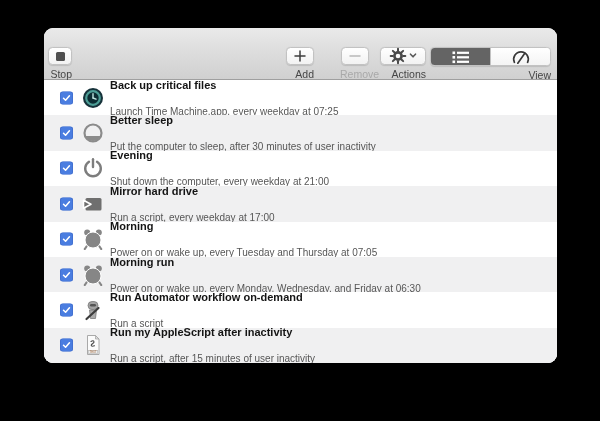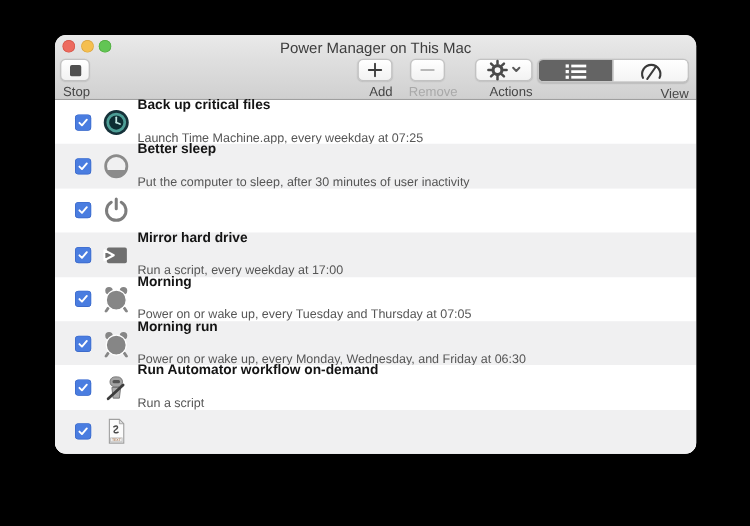--- a/index.html
+++ b/index.html
@@ -43,21 +43,21 @@
     height:18px;border:1px solid #c2c2c2;border-radius:4.5px;
     background:linear-gradient(#ffffff,#f2f2f2);
     box-shadow:0 .5px 1px rgba(0,0,0,.12);
     display:flex;align-items:center;justify-content:center;
     margin:0 auto;
   }
   .tb-label{font-size:10.5px;color:#464646;margin-top:3px;white-space:nowrap;text-align:right;}
   .tb-label.disabled{color:#a9a9a9;}
   .grp-stop{left:4px;width:24px;}
   .grp-add{left:242px;width:28px;}
-  .grp-remove{left:283px;width:29px;}
+  .grp-remove{left:296px;width:29px;}
   .grp-actions{left:336px;width:46px;}
   .grp-view{left:386px;width:121px;}
   .stop-square{width:9px;height:9px;background:#4f4f4f;border-radius:1.5px;}
   
   .segmented{
     display:flex;height:19px;width:121px;border:1px solid #c2c2c2;
     border-radius:4.5px;overflow:hidden;background:#fff;
     box-shadow:0 .5px 1px rgba(0,0,0,.12);
   }
   .segment{flex:1;display:flex;align-items:center;justify-content:center;}
@@ -81,28 +81,20 @@
   .task-icon svg.show{display:block;}
   .txt{position:absolute;left:66px;top:50%;transform:translateY(-50%);}
   .t{font-size:11px;font-weight:bold;color:#141414;line-height:13px;}
   .d{font-size:10px;color:#565656;line-height:13px;margin-top:13px;}
 </style>
 </head>
 <body>
 
 <div class="window">
   <div class="header">
-    <div class="titlebar">
-      <div class="lights">
-        <div class="light red"></div>
-        <div class="light yellow"></div>
-        <div class="light green"></div>
-      </div>
-      <div class="win-title">Power Manager on This Mac</div>
-    </div>
 
     <div class="toolbar">
 
       <div class="tb-group grp-stop">
         <div class="tb-btn" style="width:24px;">
           <div class="stop-square"></div>
         </div>
         <div class="tb-label">Stop</div>
       </div>
 
@@ -220,20 +212,24 @@
       </svg>
     </div>
     <div class="task-icon">
 
       <svg class="icon-power show" viewBox="0 0 22 22">
         <path d="M7,4.8 A7.8,7.8 0 1 0 15,4.8" fill="none" stroke="#7d7d7d" stroke-width="2.4" stroke-linecap="round"></path>
         <line x1="11" y1="2.2" x2="11" y2="10" stroke="#7d7d7d" stroke-width="2.4" stroke-linecap="round"></line>
       </svg>
 
     </div>
+    <div class="txt">
+      <div class="t">Evening</div>
+      <div class="d">Shut down the computer, every weekday at 21:00</div>
+    </div>
   </div>
       <div class="row alt">
     <div class="cb">
       <svg width="11" height="11" viewBox="0 0 13 13">
         <polyline points="3,6.8 5.4,9.2 10,3.8" fill="none" stroke="#ffffff" stroke-width="1.8" stroke-linecap="round" stroke-linejoin="round"></polyline>
       </svg>
     </div>
     <div class="task-icon">
 
       <svg class="icon-run-script show" viewBox="0 0 22 22">
@@ -321,15 +317,19 @@
     <div class="task-icon">
 
       <svg class="icon-applescript show" viewBox="0 0 22 22">
         <path d="M5.5,1.5 L13.5,1.5 L17,5 L17,20.5 L5.5,20.5 Z" fill="#fbfbfb" stroke="#a0a0a0" stroke-width="0.9"></path>
         <polygon points="13.5,1.5 17,5 13.5,5" fill="#dddddd" stroke="#a0a0a0" stroke-width="0.7"></polygon>
         <path d="M9,7.5 C12,5.5 13.2,8 10.5,9.8 C8.3,11.2 9,13 12.5,11.8" fill="none" stroke="#4a4a4a" stroke-width="1.1" stroke-linecap="round"></path>
         <rect x="6.5" y="16.3" width="9.2" height="3.2" fill="#ededed" stroke="#b5b5b5" stroke-width="0.6"></rect>
         <text x="11.1" y="18.9" text-anchor="middle" font-size="2.8" fill="#a06030" font-family="Liberation Sans, sans-serif">TEXT</text>
       </svg>
     </div>
+    <div class="txt">
+      <div class="t">Run my AppleScript after inactivity</div>
+      <div class="d">Run a script, after 15 minutes of user inactivity</div>
+    </div>
   </div>
     </div>
 </div>
 
 </body></html>

